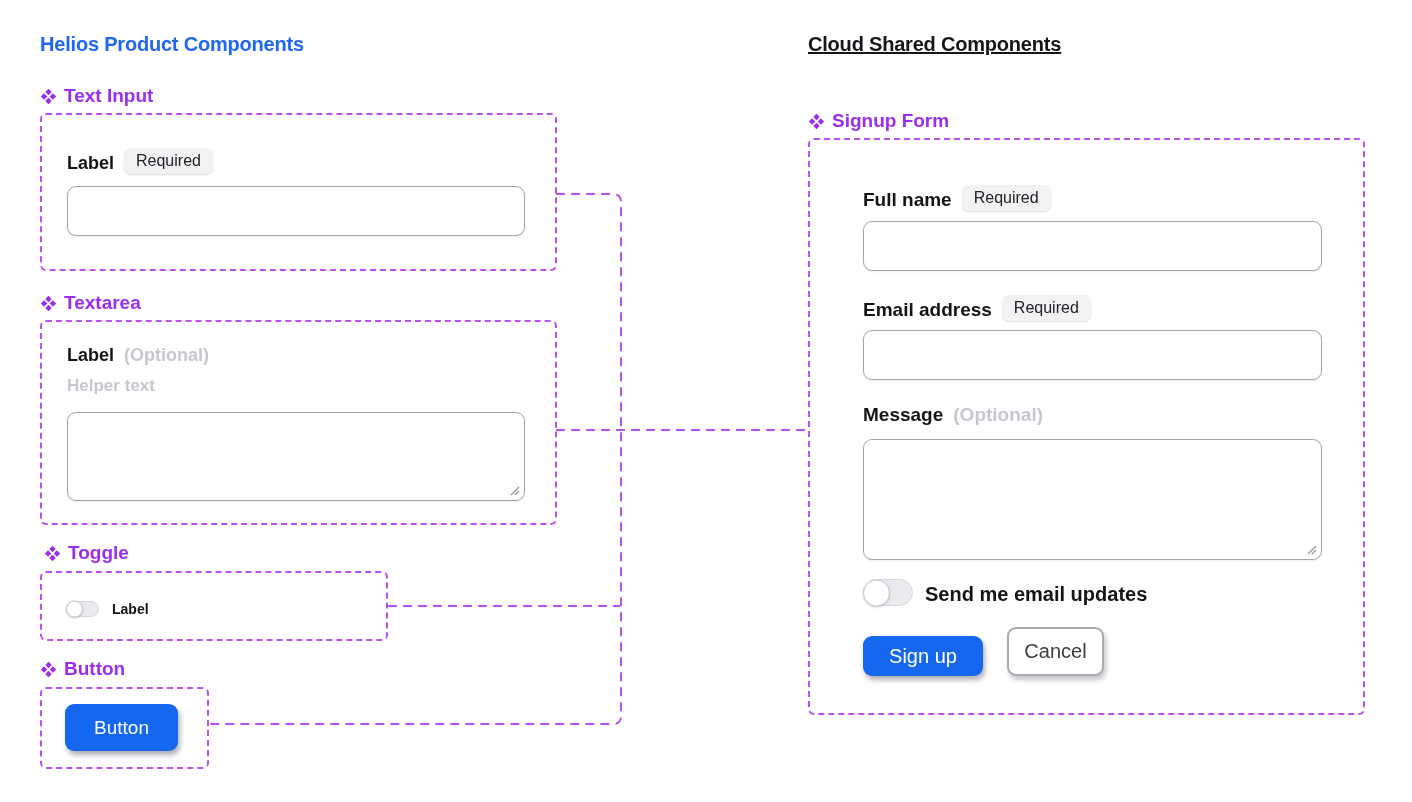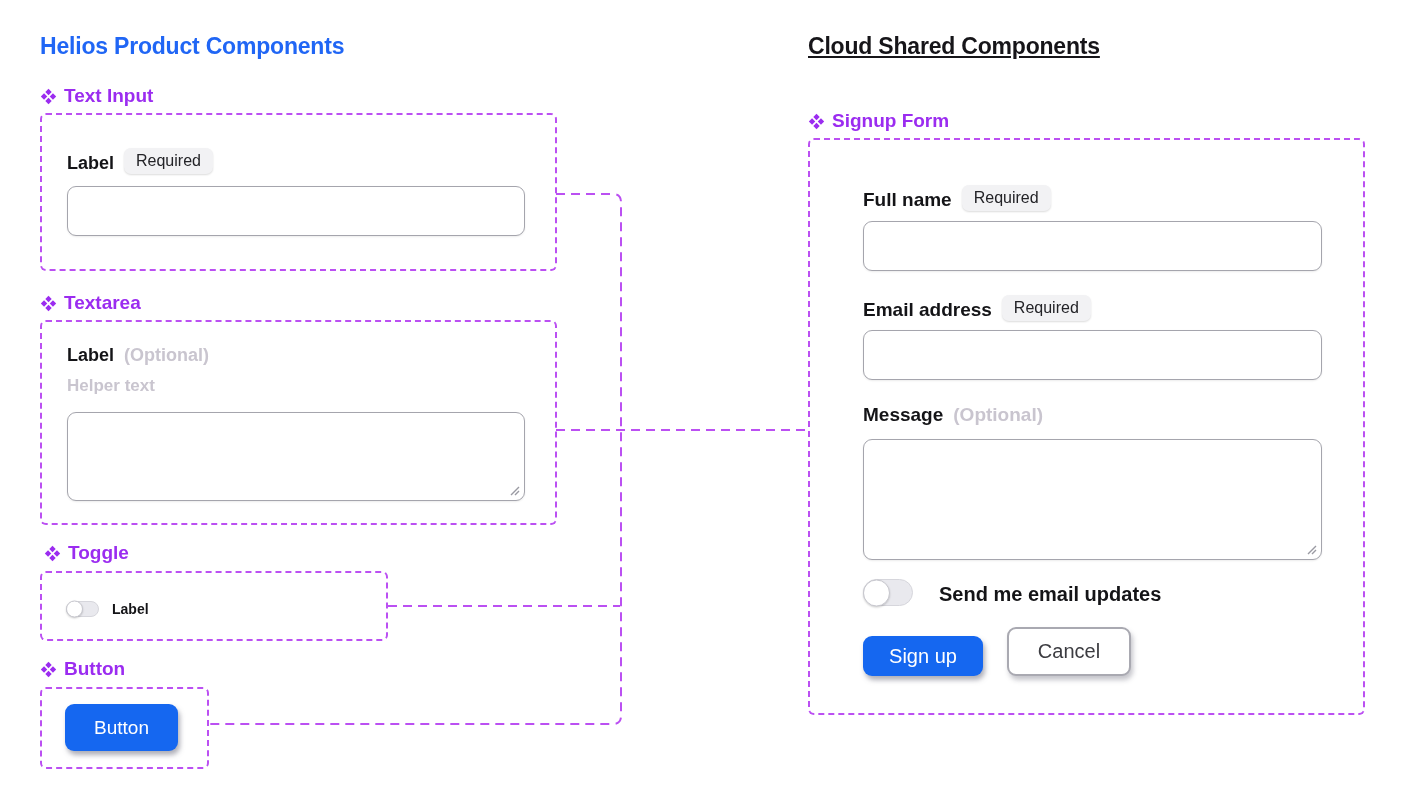--- a/index.html
+++ b/index.html
@@ -10,21 +10,21 @@
     --toggle-track:#e9e9ee; --cancel-text:#3c3c41;
   }
   *{margin:0;padding:0;box-sizing:border-box;}
   html,body{background:#fff;}
   body{font-family:"Liberation Sans",sans-serif;}
   .canvas{position:relative;width:1412px;height:802px;background:#fff;overflow:hidden;}
 
   .connectors{position:absolute;left:0;top:0;width:1412px;height:802px;pointer-events:none;}
   .connectors path{stroke:var(--connector-purple);stroke-width:2;fill:none;stroke-dasharray:9 6;}
 
-  .page-title{position:absolute;font-size:23px;font-weight:800;letter-spacing:-.2px;white-space:nowrap;}
+  .page-title{position:absolute;font-size:20px;font-weight:800;letter-spacing:-.2px;white-space:nowrap;}
   .page-title.blue{color:var(--title-blue);}
   .page-title.dark{color:var(--title-dark);text-decoration:underline;}
 
   .sec-head{position:absolute;display:flex;align-items:center;gap:7px;font-size:19px;font-weight:800;
             color:var(--component-purple);white-space:nowrap;}
   .comp-icon{display:inline-flex;width:17px;height:17px;}
   .comp-icon svg{width:17px;height:17px;fill:currentColor;}
 
   .dash-box{position:absolute;border:2px dashed var(--connector-purple);border-radius:6px;}
 
@@ -184,26 +184,26 @@
       <span class="lbl-lg">Message</span>
       <span class="lbl-lg muted" style="font-weight:600">(Optional)</span>
     </div>
     <div class="ta-wrap" style="left:53px;top:299px;width:459px;height:121px">
       <textarea style=""></textarea>
       <svg class="grip" width="12" height="12">
           <path d="M3 11 L11 3 M7 11 L11 7"></path>
         </svg>
     </div>
 
-    <div class="row" style="left:53px;top:439px;height:27px;gap:26px">
+    <div class="row" style="left:53px;top:439px;height:27px;gap:12px">
       <span class="toggle lg">
           <span class="knob"></span>
         </span>
       <span class="toggle-lbl-lg">Send me email updates</span>
     </div>
 
     <div class="row" style="left:53px;top:487px;height:49px;gap:24px">
       <button class="btn btn-primary" style="width:120px;height:40px;font-size:20px">Sign up</button>
-      <button class="btn btn-secondary" style="width:124px;height:49px;font-size:20px">Cancel</button>
+      <button class="btn btn-secondary" style="width:97px;height:49px;font-size:20px">Cancel</button>
     </div>
   </div>
 
 </div>
 
 </body></html>

